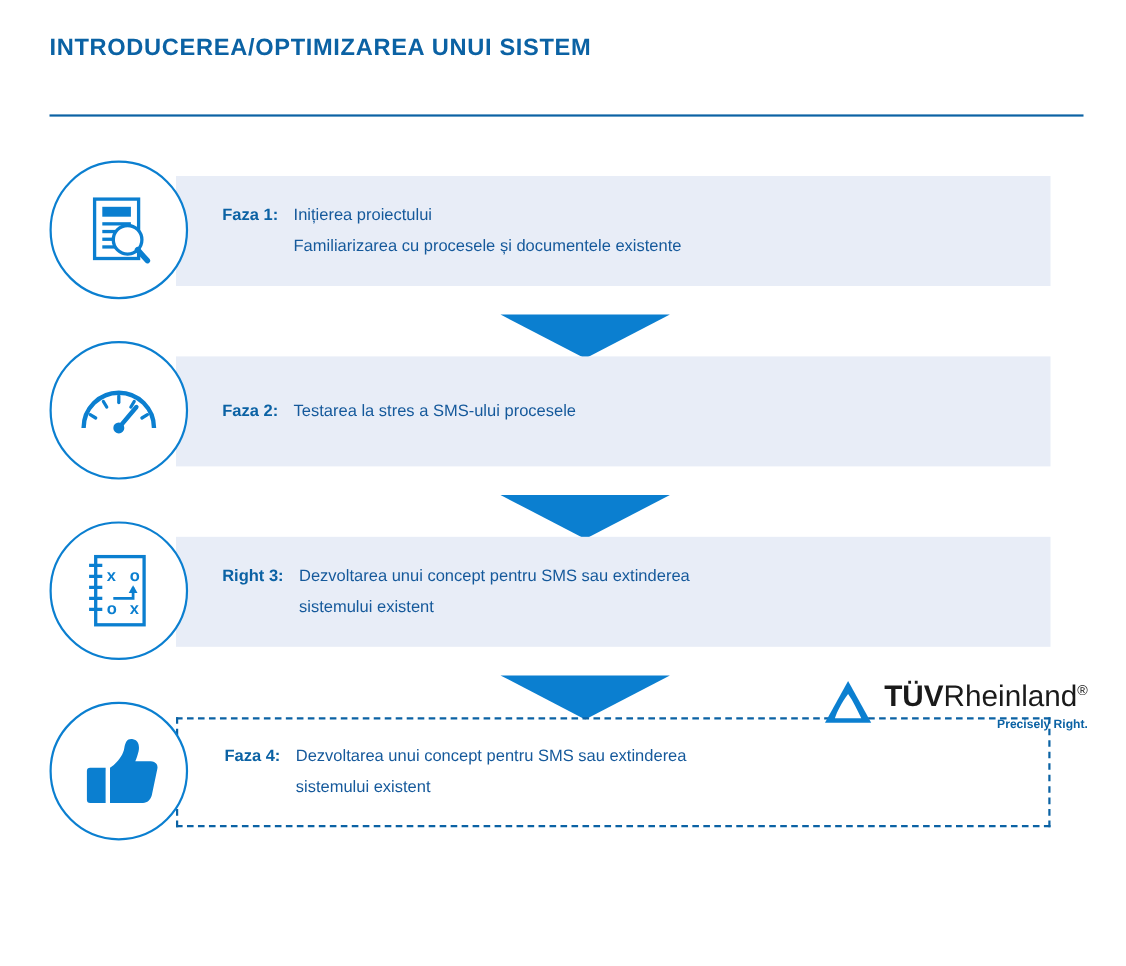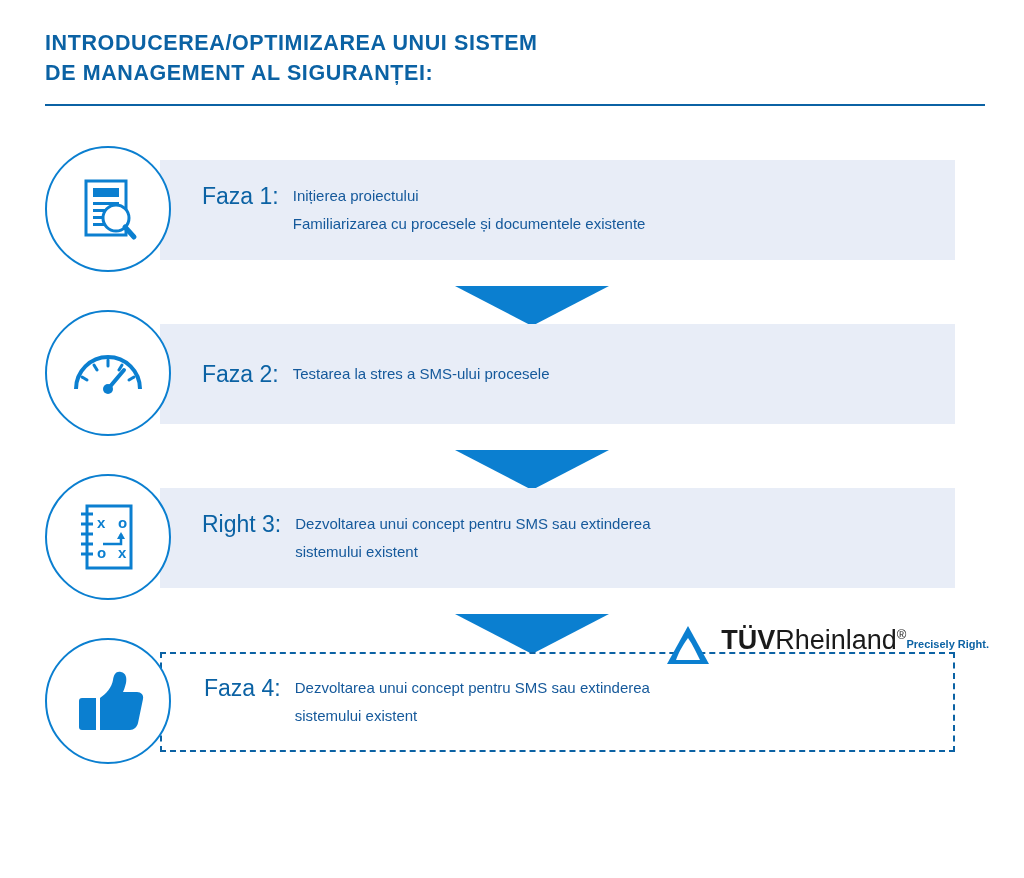--- a/index.html
+++ b/index.html
@@ -75,22 +75,22 @@
   }
   .bar-inner {
     display: flex;
     align-items: flex-start;
     padding-left: 42px;
     width: 100%;
     box-sizing: border-box;
   }
   .phase-label {
     color: #0b62a4;
-    font-weight: normal;
-    font-size: 23px;
+    font-weight: bold;
+    font-size: 15px;
     white-space: nowrap;
     margin-right: 14px;
     line-height: 28px;
     flex: 0 0 auto;
   }
   .phase-text {
     color: #15599b;
     font-size: 15px;
     line-height: 28px;
     white-space: pre-line;
@@ -137,21 +137,21 @@
     bottom: 42px;
     display: flex;
     align-items: flex-start;
   }
   .logo-mark {
     margin-right: 10px;
     margin-top: 4px;
   }
   .logo-text-wrap {
     display: flex;
-    flex-direction: row;
+    flex-direction: column;
     align-items: flex-end;
   }
   .logo-name {
     font-size: 27px;
     color: #1a1a1a;
     line-height: 30px;
     white-space: nowrap;
     font-weight: normal;
   }
   .logo-name b {
@@ -169,21 +169,20 @@
     white-space: nowrap;
   }
 </style>
 </head>
 <body>
 
 <div class="page">
 
   <div class="title-block">
     <div class="title-line">INTRODUCEREA/OPTIMIZAREA UNUI SISTEM</div>
-    <div class="title-line">DE MANAGEMENT AL SIGURANȚEI:</div>
   </div>
   <div class="title-rule"></div>
 
   <div class="flow">
 
     <div class="row">
       <div class="bar">
         <div class="bar-inner">
           <span class="phase-label">Faza 1:</span>
           <span class="phase-text">Inițierea proiectului

